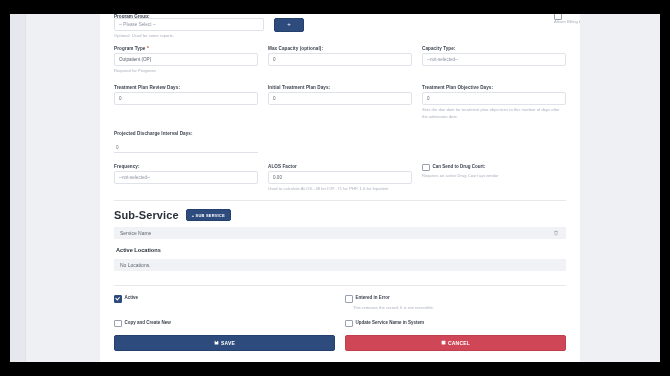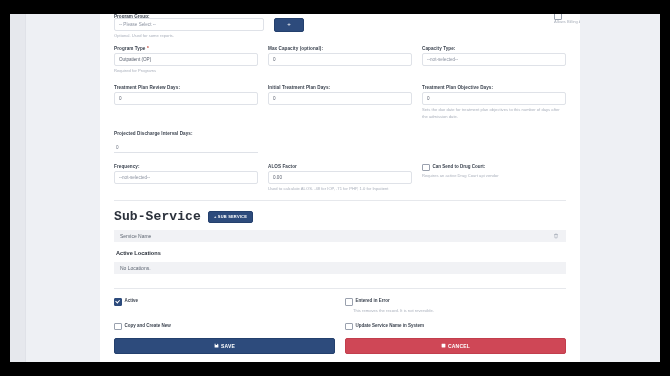--- a/index.html
+++ b/index.html
@@ -174,25 +174,24 @@
     white-space: nowrap;
   }
 
   
   .section-head {
     display: flex;
     align-items: center;
     gap: 7px;
   }
   .section-title {
-    font-size: 13px;
+    font-size: 11px;
     font-weight: bold;
     color: #2b313b;
     letter-spacing: 0.1px;
-    font-family: Liberation Mono, monospace;
   }
   .sub-btn {
     background: #2d4b7c;
     border: 1px solid #24406d;
     border-radius: 2px;
     color: #ffffff;
     font-size: 4px;
     font-weight: bold;
     letter-spacing: 0.2px;
     padding: 2.5px 5px;

